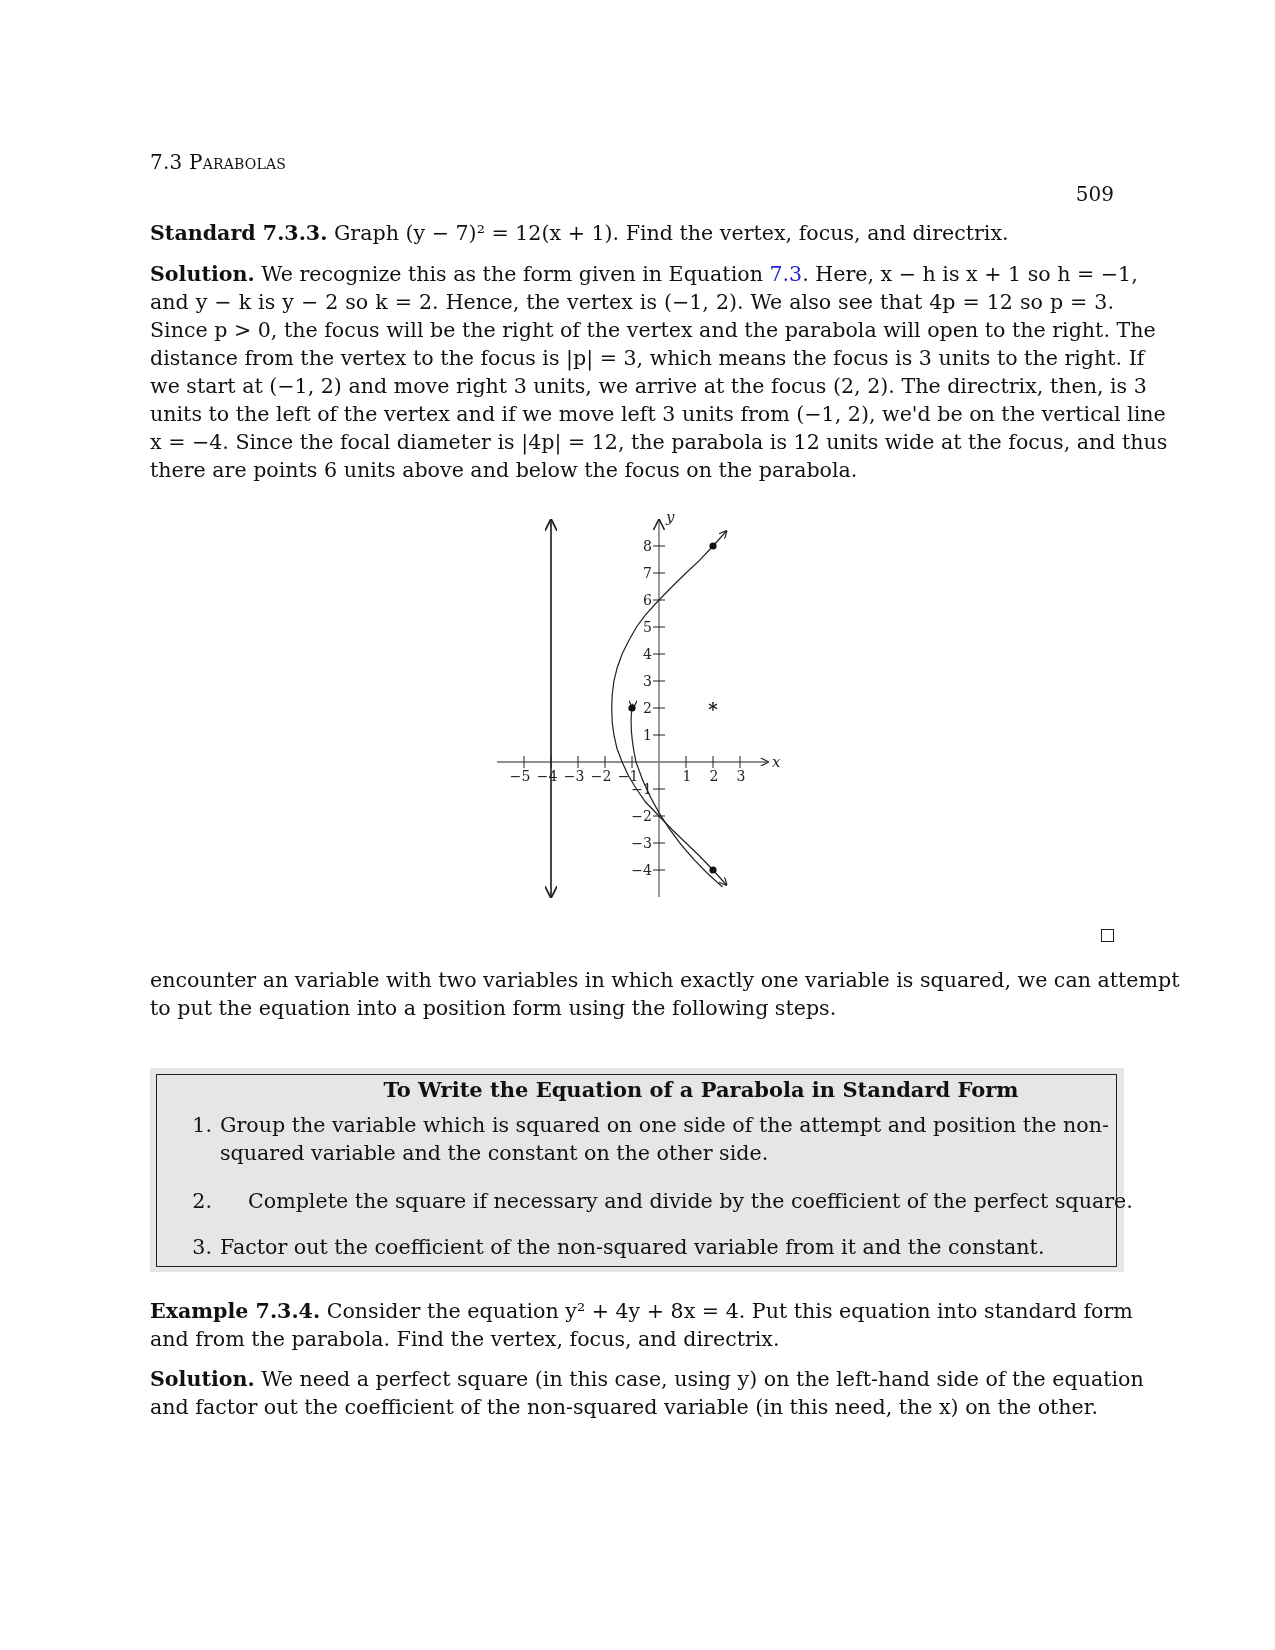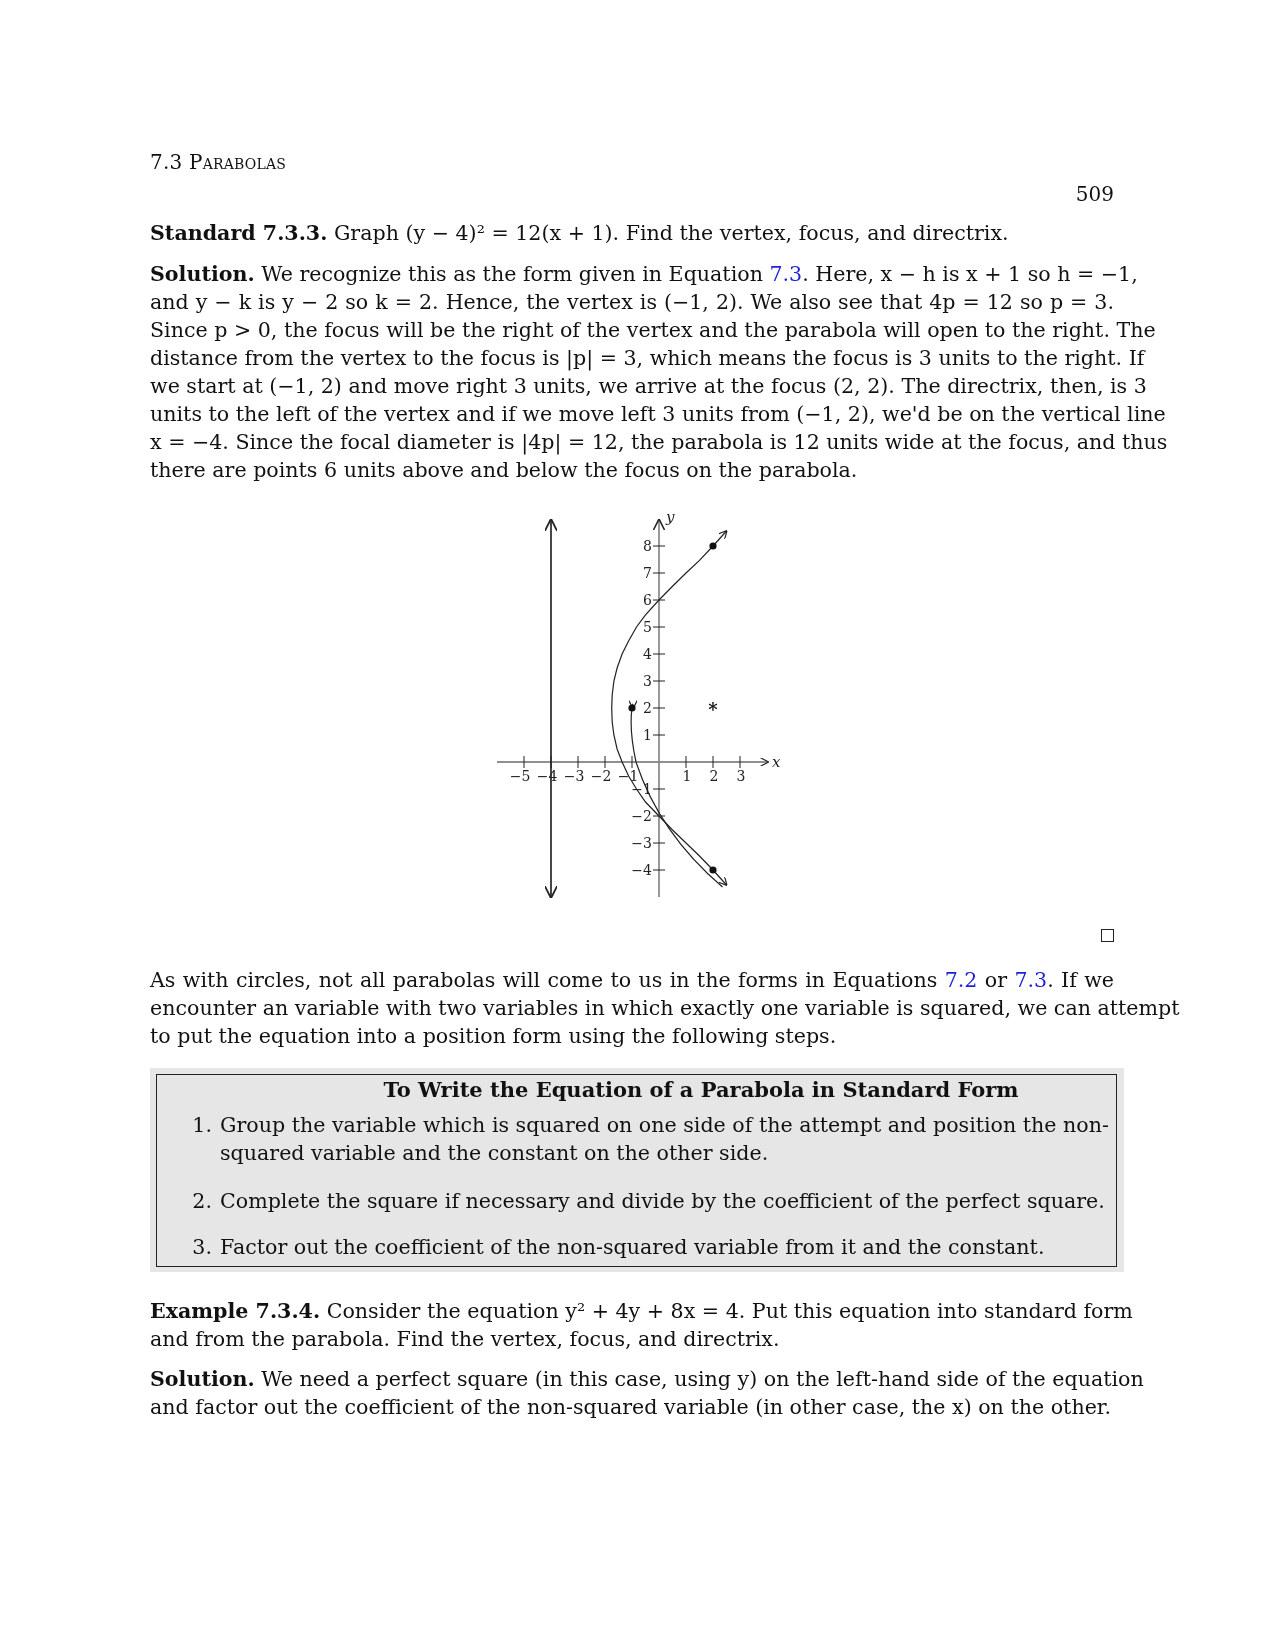--- a/index.html
+++ b/index.html
@@ -25,21 +25,21 @@
 </style>
 </head>
 <body>
 
 <div class="page">
 
   <div class="abs header-left"><span>7.3</span> <span class="sc">Parabolas</span></div>
   <div class="abs header-right">509</div>
 
   <div class="abs para" style="top:219px;">
-    <span class="line last"><b>Standard 7.3.3.</b> <span>Graph (y − 4)² = 12(x + 1). Find the vertex, focus, and directrix.</span></span>
+    <span class="line last"><b>Standard 7.3.3.</b> <span>Graph (y − 7)² = 12(x + 1). Find the vertex, focus, and directrix.</span></span>
   </div>
 
   <div class="abs para" style="top:260px;">
     <span class="line"><b>Solution.</b> <span>We recognize this as the form given in Equation <span class="link" style="color:#1f1fd6">7.3</span>. Here, x − h is x + 1 so h = −1,</span></span>
     <span class="line">and y − k is y − 2 so k = 2. Hence, the vertex is (−1, 2). We also see that 4p = 12 so p = 3.</span>
     <span class="line">Since p &gt; 0, the focus will be the right of the vertex and the parabola will open to the right. The</span>
     <span class="line">distance from the vertex to the focus is |p| = 3, which means the focus is 3 units to the right. If</span>
     <span class="line">we start at (−1, 2) and move right 3 units, we arrive at the focus (2, 2). The directrix, then, is 3</span>
     <span class="line">units to the left of the vertex and if we move left 3 units from (−1, 2), we'd be on the vertical line</span>
     <span class="line">x = −4. Since the focal diameter is |4p| = 12, the parabola is 12 units wide at the focus, and thus</span>
@@ -125,48 +125,47 @@
 
     <circle cx="632" cy="708" r="3.6" fill="#111"></circle>
     <circle cx="713" cy="546" r="3.6" fill="#111"></circle>
     <circle cx="713" cy="870" r="3.6" fill="#111"></circle>
     <text x="713" y="716" font-size="18" text-anchor="middle" fill="#111" font-weight="bold">*</text>
   </svg>
 
   <div class="abs qed"></div>
 
   <div class="abs para" style="top:966px;">
-    <span class="line">As with circles, not all parabolas will come to us in the forms in Equations <span class="link" style="color:#1f1fd6">7.2</span> or <span class="link" style="color:#1f1fd6">7.3</span>. If we</span>
     <span class="line">encounter an variable with two variables in which exactly one variable is squared, we can attempt</span>
     <span class="line last">to put the equation into a position form using the following steps.</span>
   </div>
 
   <div class="abs box-outer"></div>
   <div class="abs box-inner"></div>
   <div class="abs box-title">To Write the Equation of a Parabola in Standard Form</div>
 
   <div class="abs box-item-num" style="top:1111px;">1.</div>
   <div class="abs box-item-text" style="top:1111px;">
     <span class="line">Group the variable which is squared on one side of the attempt and position the non-</span>
     <span class="line last">squared variable and the constant on the other side.</span>
   </div>
 
   <div class="abs box-item-num" style="top:1187px;">2.</div>
-  <div class="abs box-item-text" style="top:1187px;">
+  <div class="abs box-item-text" style="top:1187px;margin-left:28px;">
     <span class="line last">Complete the square if necessary and divide by the coefficient of the perfect square.</span>
   </div>
 
   <div class="abs box-item-num" style="top:1233px;">3.</div>
   <div class="abs box-item-text" style="top:1233px;">
     <span class="line last">Factor out the coefficient of the non-squared variable from it and the constant.</span>
   </div>
 
   <div class="abs para" style="top:1297px;">
     <span class="line"><b>Example 7.3.4.</b> <span>Consider the equation y² + 4y + 8x = 4. Put this equation into standard form</span></span>
     <span class="line last">and from the parabola. Find the vertex, focus, and directrix.</span>
   </div>
 
   <div class="abs para" style="top:1365px;">
     <span class="line"><b>Solution.</b> <span>We need a perfect square (in this case, using y) on the left-hand side of the equation</span></span>
-    <span class="line last">and factor out the coefficient of the non-squared variable (in other case, the x) on the other.</span>
+    <span class="line last">and factor out the coefficient of the non-squared variable (in this need, the x) on the other.</span>
   </div>
 
 </div>
 
 </body></html>

